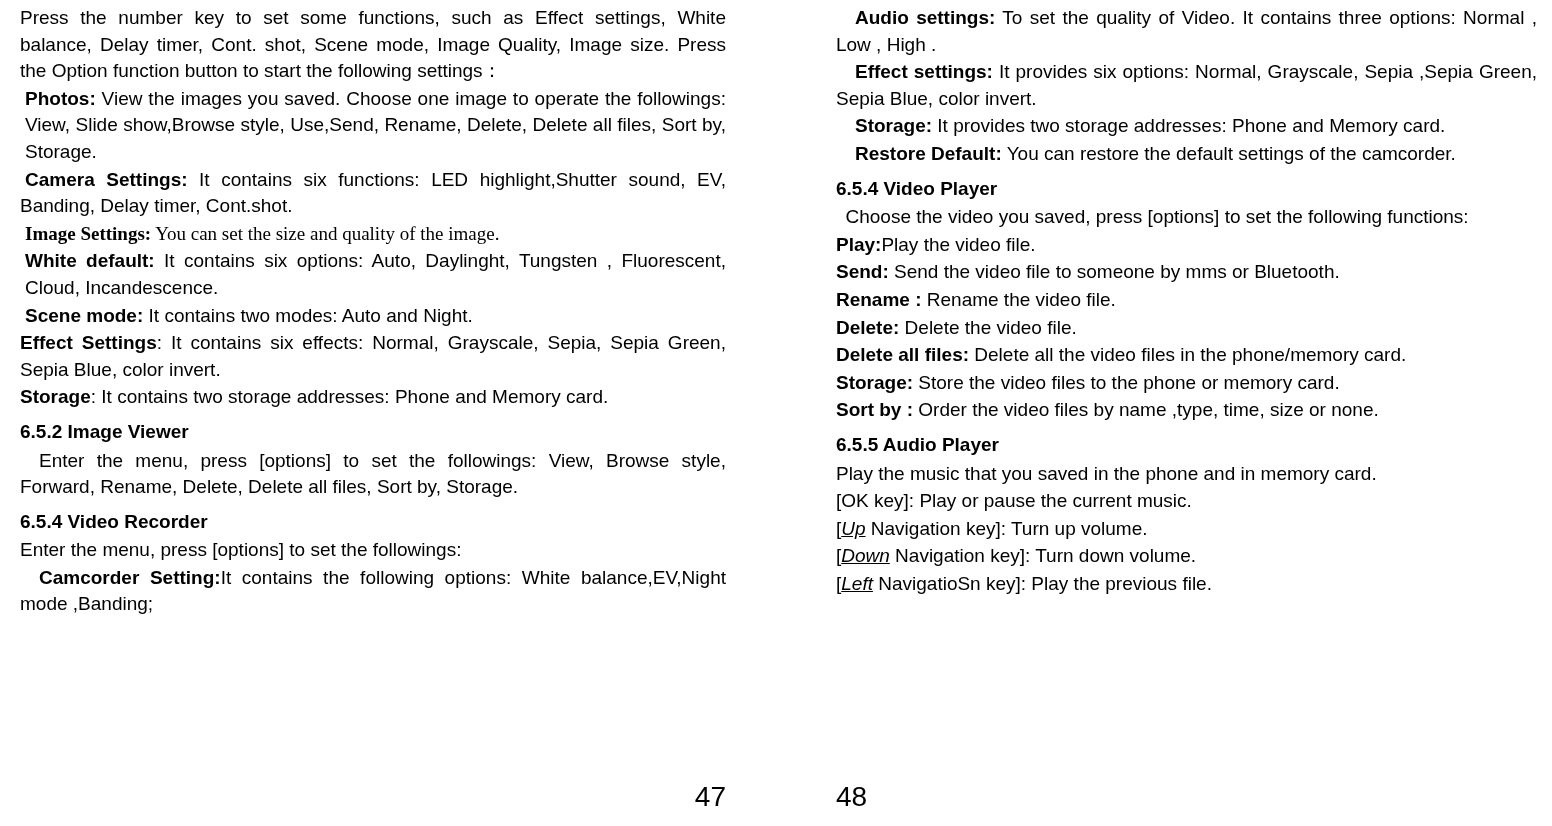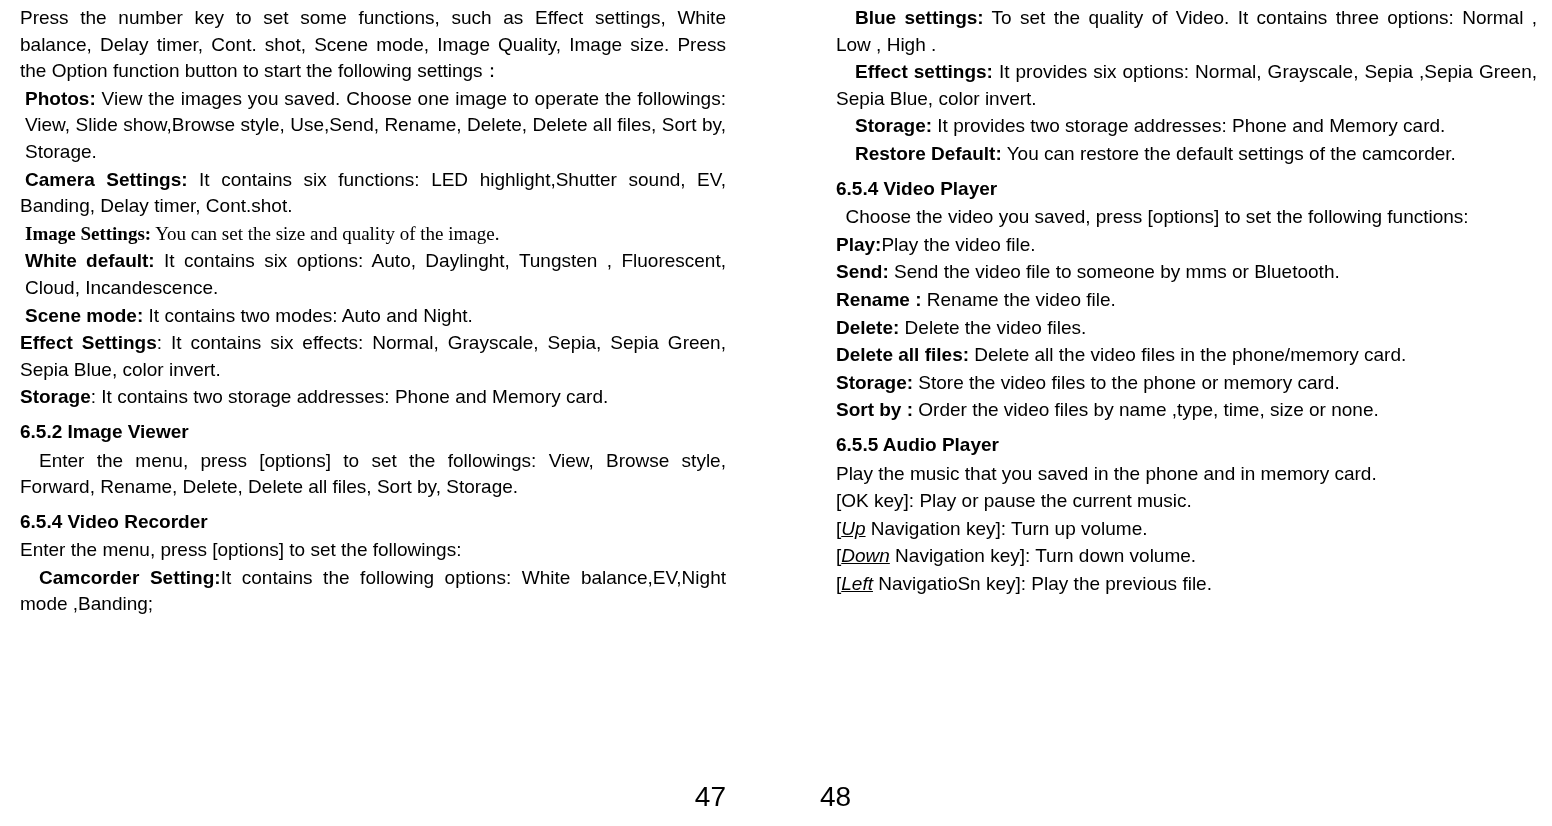--- a/index.html
+++ b/index.html
@@ -33,21 +33,21 @@
     }
     .page-number {
       position: absolute;
       bottom: 10px;
       font-size: 28px;
     }
     .page-left .page-number {
       right: 60px;
     }
     .page-right .page-number {
-      left: 34px;
+      left: 50px;
     }
     p {
       margin: 0;
     }
     .justify {
       text-align: justify;
     }
     .indent {
       text-indent: 1em;
     }
@@ -109,21 +109,21 @@
   <p class="justify para">Enter the menu, press [options] to set the followings:</p>
   <p class="justify para indent">
     <span class="bold">Camcorder Setting:</span><span>It contains the following options: White balance,EV,Night mode ,Banding;</span>
   </p>
 
   <div class="page-number">47</div>
 </div>
 
 <div class="page page-right">
   <p class="justify para indent">
-    <span class="bold">Blue settings:</span><span> To set the quality of Video. It contains three options: Normal , Low , High .</span>
+    <span class="bold">Audio settings:</span><span> To set the quality of Video. It contains three options: Normal , Low , High .</span>
   </p>
 
   <p class="justify para indent">
     <span class="bold">Effect settings:</span><span> It provides six options: Normal, Grayscale, Sepia ,Sepia Green, Sepia Blue, color invert.</span>
   </p>
 
   <p class="justify para indent">
     <span class="bold">Storage:</span><span> It provides two storage addresses: Phone and Memory card.</span>
   </p>
 
@@ -140,21 +140,21 @@
 
   <p class="justify para">
     <span class="bold">Send:</span><span> Send the video file to someone by mms or Bluetooth.</span>
   </p>
 
   <p class="justify para">
     <span class="bold">Rename :</span><span> Rename the video file.</span>
   </p>
 
   <p class="justify para">
-    <span class="bold">Delete:</span><span> Delete the video files.</span>
+    <span class="bold">Delete:</span><span> Delete the video file.</span>
   </p>
 
   <p class="justify para">
     <span class="bold">Delete all files:</span><span> Delete all the video files in the phone/memory card.</span>
   </p>
 
   <p class="justify para">
     <span class="bold">Storage:</span><span> Store the video files to the phone or memory card.</span>
   </p>
 

